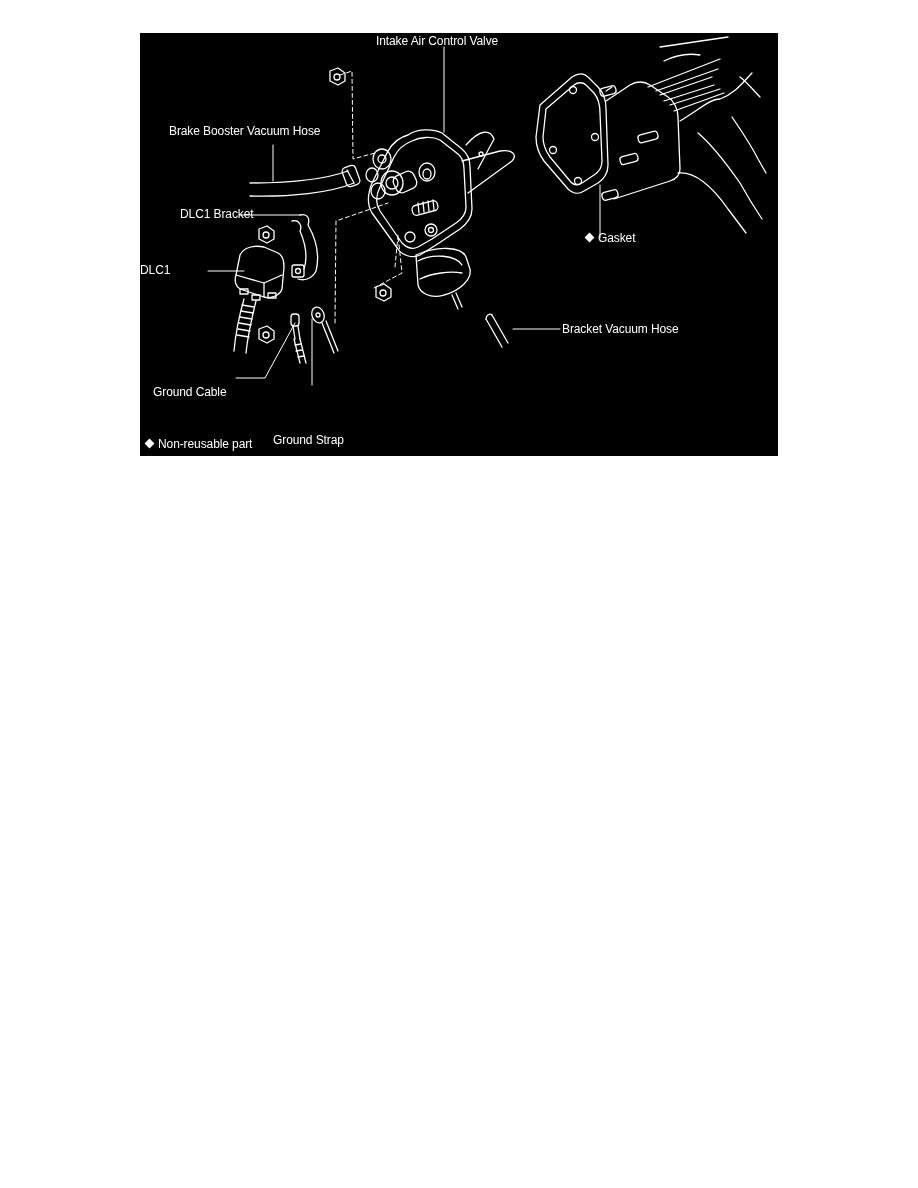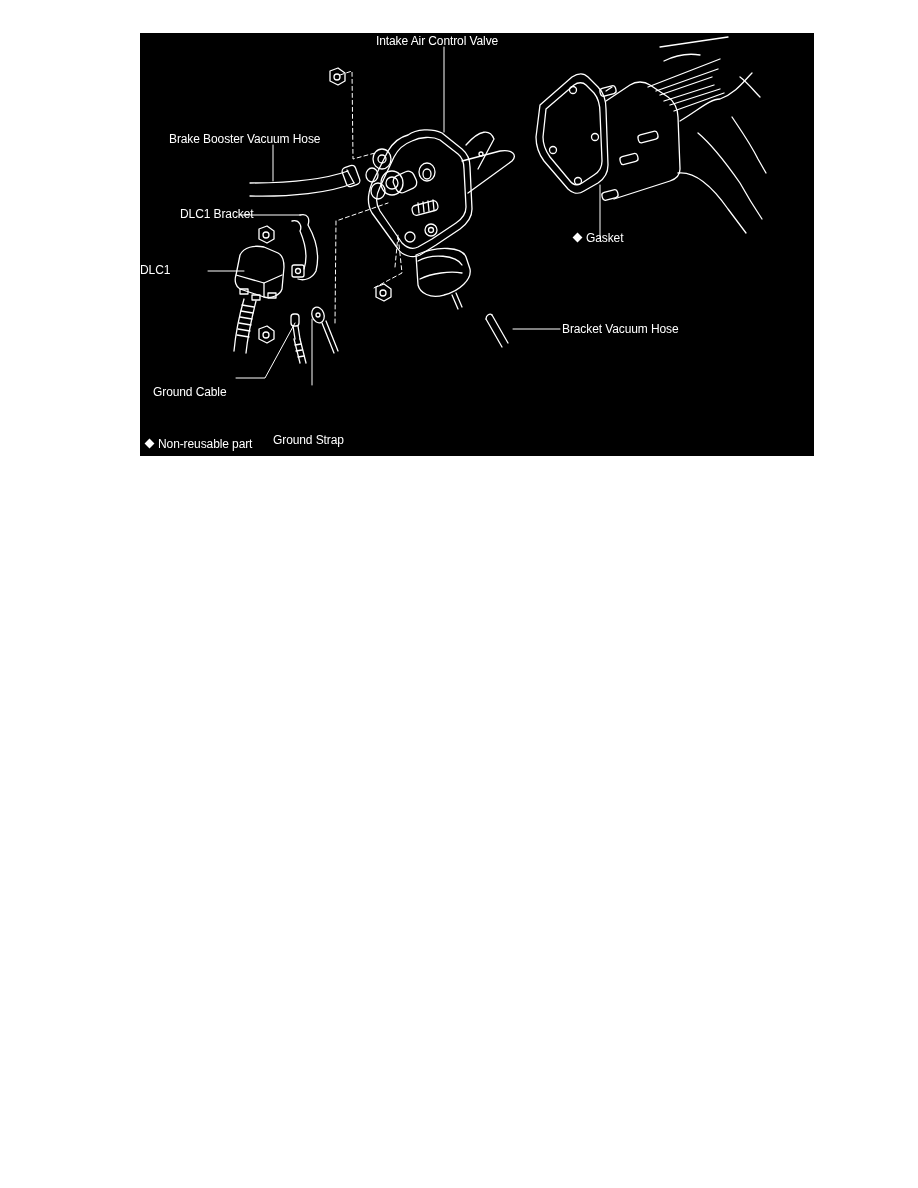--- a/index.html
+++ b/index.html
@@ -15,21 +15,20 @@
       font-family: "Liberation Sans", sans-serif;
     }
     .figure {
       position: absolute;
       left: 140px;
       top: 33px;
       width: 638px;
       height: 423px;
       background: #000000;
       overflow: hidden;
-      padding-left: 36px;
     }
     .figure svg {
       position: absolute;
       left: 0;
       top: 0;
       width: 638px;
       height: 423px;
     }
     .label {
       position: absolute;
@@ -222,31 +221,31 @@
       <path d="M558,100 C570,110 586,130 600,150 C610,168 618,180 622,186"></path>
       <path d="M538,140 C556,138 574,156 588,176 C594,184 600,192 606,200"></path>
       <path d="M600,44 C608,50 614,58 620,64"></path>
       <path d="M592,84 C600,96 610,110 618,126 L626,140"></path>
       <path d="M524,28 C536,22 548,20 560,22"></path>
     </g>
   </svg>
 
   <div class="label" style="left:236px; top:2px;">Intake Air Control Valve</div>
 
-  <div class="label" style="left:29px; top:100px;">Brake Booster Vacuum Hose</div>
+  <div class="label" style="left:29px; top:92px;">Brake Booster Vacuum Hose</div>
 
   <div class="label" style="left:0px; top:175px;margin-left:40px;">DLC1 Bracket</div>
 
   <div class="label" style="left:0px; top:231px;">DLC1</div>
 
   <div class="label" style="left:13px; top:353px;">Ground Cable</div>
 
   <div class="label" style="left:133px; top:353px;margin-top:48px;">Ground Strap</div>
 
-  <div class="label" style="left:432px; top:199px;">
+  <div class="label" style="left:444px; top:199px;">
     <span class="diamond"></span><span>Gasket</span>
   </div>
 
   <div class="label" style="left:422px; top:290px;">Bracket Vacuum Hose</div>
 
   <div class="label" style="left:4px; top:405px;">
     <span class="diamond"></span><span>Non-reusable part</span>
   </div>
 </div>
 

